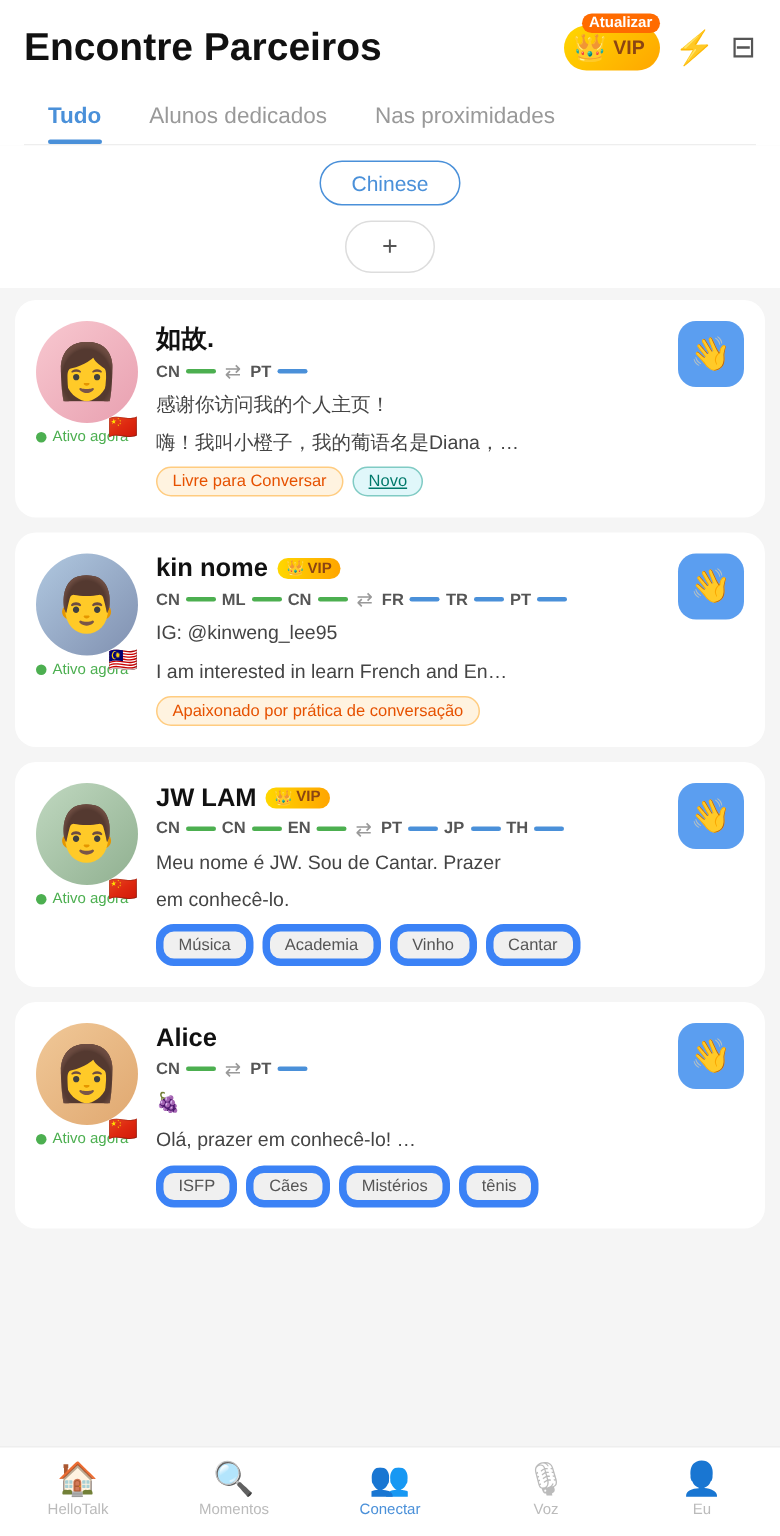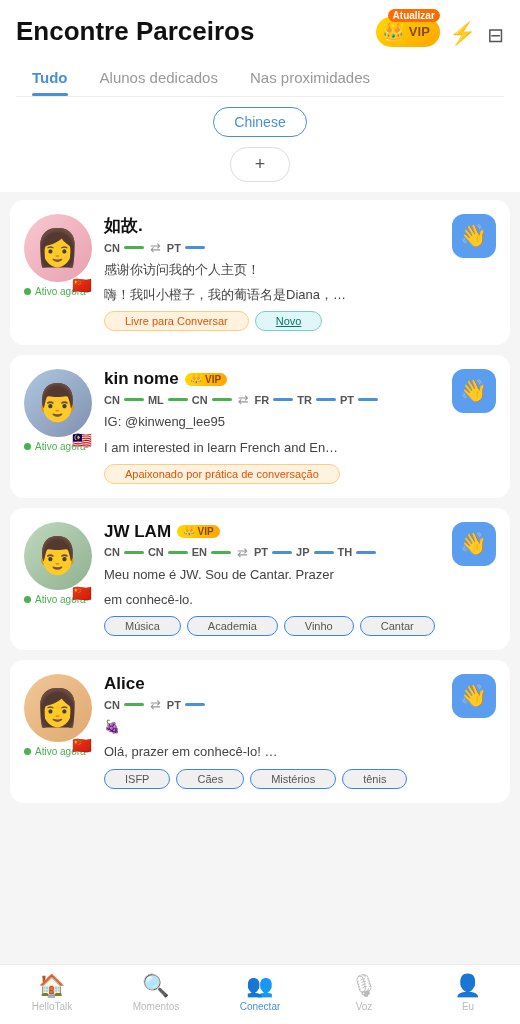--- a/index.html
+++ b/index.html
@@ -22,21 +22,21 @@
       margin-bottom: 12px;
       gap: 23px;
     }
     .header-title {
       font-size: 26px;
       font-weight: 800;
       color: #111;
     }
     .header-icons {
       display: flex;
-      align-items: flex-end;
+      align-items: center;
       gap: 10px;
       margin-left: 39px;
     }
     .vip-btn {
       position: relative;
       display: flex;
       align-items: center;
       background: linear-gradient(135deg, #ffd700, #ffa500);
       border-radius: 20px;
       padding: 4px 10px 4px 6px;
@@ -215,27 +215,27 @@
       overflow: hidden;
       text-overflow: ellipsis;
     }
     .tags-row {
       display: flex;
       gap: 6px;
       flex-wrap: wrap;
     }
     .tag {
       border-radius: 12px;
-      padding: 3px 20px;
+      padding: 3px 10px;
       font-size: 11px;
       font-weight: 500;
     }
     .tag-orange { background: #fff3e0; color: #e65100; border: 1px solid #ffcc80; }
     .tag-teal { background: #e0f7fa; color: #00796b; border: 1px solid #80cbc4; text-decoration: underline; }
-    .tag-gray { background: #f0f0f0; color: #555; border: 1px solid #3b82f6; }
+    .tag-gray { background: #f0f0f0; color: #555; border: 5px solid #3b82f6; }
     .wave-btn {
       position: absolute;
       right: 14px;
       top: 14px;
       background: #5b9ef0;
       border-radius: 12px;
       width: 44px;
       height: 44px;
       display: flex;
       align-items: center;

